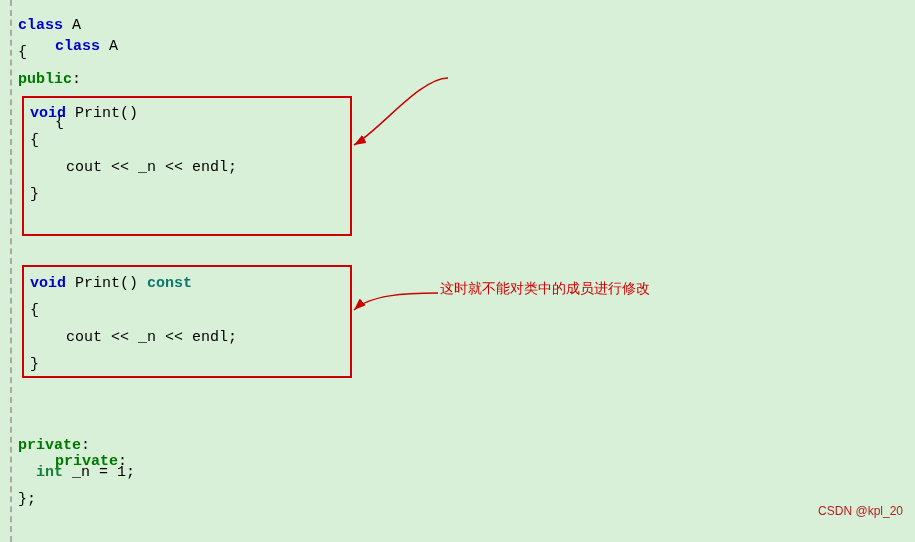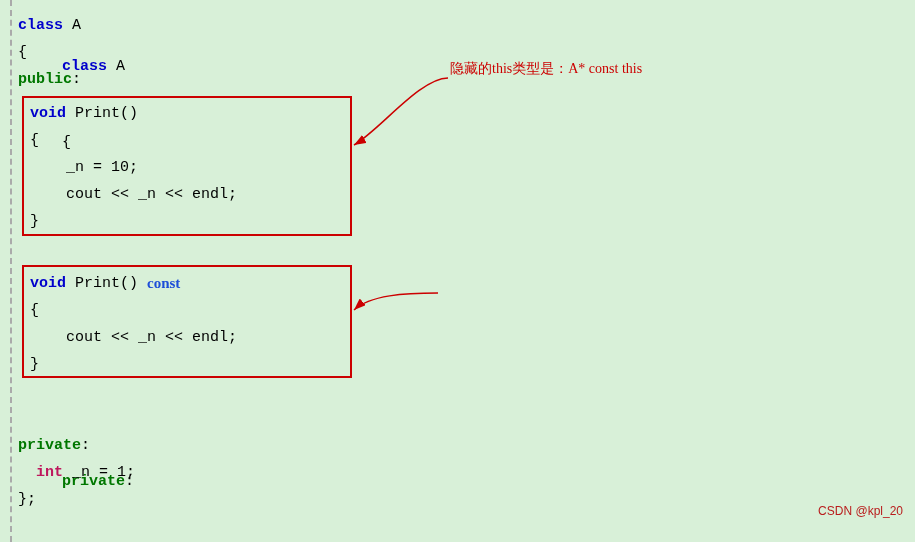--- a/index.html
+++ b/index.html
@@ -7,25 +7,25 @@
       width: 915px;
       height: 542px;
       background-color: #d8f0d8;
       font-family: 'Courier New', Courier, monospace;
       position: relative;
       overflow: hidden;
     }
 
     .code-area {
       position: absolute;
-      left: 8px;
+      left: 1px;
       top: 0;
       width: 380px;
       height: 542px;
-      padding: 28px 10px 12px 18px;
+      padding: 8px 10px 12px 18px;
       font-size: 15px;
       line-height: 1.7;
       color: #000;
     }
 
     .code-line {
       white-space: pre;
     }
 
     .kw-blue { color: #0000cc; font-weight: bold; }
@@ -104,75 +104,72 @@
   </div>
 </div>
 
 <div style="position:absolute;left:18px;top:432px;font-size:15px;line-height:1.7;font-family:'Courier New',monospace;">
   <div style="height:27px;display:flex;align-items:center;">
     <span style="color:#007700;font-weight:bold;">private</span>
       <span>:</span>
   </div>
   <div style="height:27px;display:flex;align-items:center;">
     <span>&nbsp;&nbsp;</span>
-      <span style="color:#be185d;font-weight:bold;">int</span>
+      <span style="color:#15803d;font-weight:bold;">int</span>
       <span>&nbsp;_n = 1;</span>
   </div>
   <div style="height:27px;display:flex;align-items:center;">
     <span>};</span>
   </div>
 </div>
 
 <div style="position:absolute;left:30px;top:100px;font-size:15px;line-height:1.7;font-family:'Courier New',monospace;">
   <div style="height:27px;display:flex;align-items:center;">
     <span style="color:#0000cc;font-weight:bold;">void</span>
       <span>&nbsp;Print()</span>
   </div>
   <div style="height:27px;display:flex;align-items:center;">
     <span>{</span>
   </div>
   <div style="height:27px;display:flex;align-items:center;">
-    <span>&nbsp;&nbsp;&nbsp;&nbsp;_n = 10;</span>
-  </div>
-  <div style="height:27px;display:flex;align-items:center;">
     <span>&nbsp;&nbsp;&nbsp;&nbsp;cout &lt;&lt; _n &lt;&lt; endl;</span>
   </div>
   <div style="height:27px;display:flex;align-items:center;">
     <span>}</span>
   </div>
 </div>
 
 <div style="position:absolute;left:30px;top:270px;font-size:15px;line-height:1.7;font-family:'Courier New',monospace;">
   <div style="height:27px;display:flex;align-items:center;">
     <span style="color:#0000cc;font-weight:bold;">void</span>
       <span>&nbsp;Print()&nbsp;</span>
-      <span style="color:#1d4ed8;font-weight:bold;font-family:Liberation Serif, serif;">const</span>
+      <span style="color:#0f766e;font-weight:bold;">const</span>
   </div>
   <div style="height:27px;display:flex;align-items:center;">
     <span>{</span>
   </div>
   <div style="height:27px;display:flex;align-items:center;">
     <span>&nbsp;&nbsp;&nbsp;&nbsp;cout &lt;&lt; _n &lt;&lt; endl;</span>
   </div>
   <div style="height:27px;display:flex;align-items:center;">
     <span>}</span>
   </div>
 </div>
 
 <div class="box-red" style="left:22px;top:96px;width:330px;height:140px;"></div>
 
 <div class="box-red" style="left:22px;top:265px;width:330px;height:113px;"></div>
 
 <div style="position:absolute;left:10px;top:0;width:2px;height:542px;border-left:2px dashed #aaa;"></div>
 
 <div class="annotation" style="left:450px;top:58px;">
-  <div>隐藏的this类型是：A* const this</div>
 </div>
 
 <div class="annotation" style="left:440px;top:278px;">
+  <div>这时就不能对类中的成员进行修改</div>
 </div>
 
 <svg class="arrow-svg" xmlns="http://www.w3.org/2000/svg">
 
   <defs>
     <marker id="arrowhead1" markerWidth="8" markerHeight="6" refX="8" refY="3" orient="auto">
       <polygon points="0 0, 8 3, 0 6" fill="#cc0000"></polygon>
     </marker>
   </defs>
 

